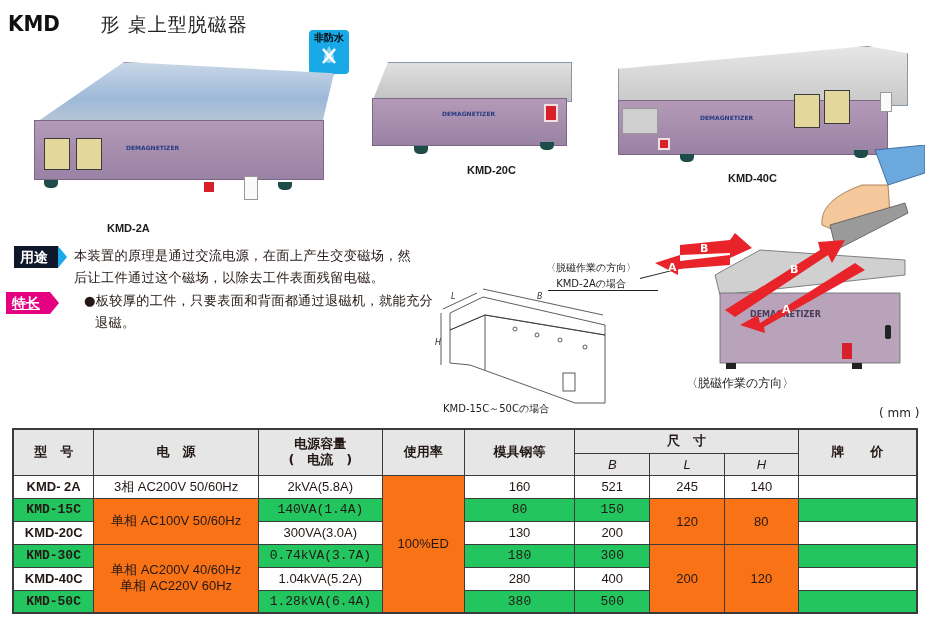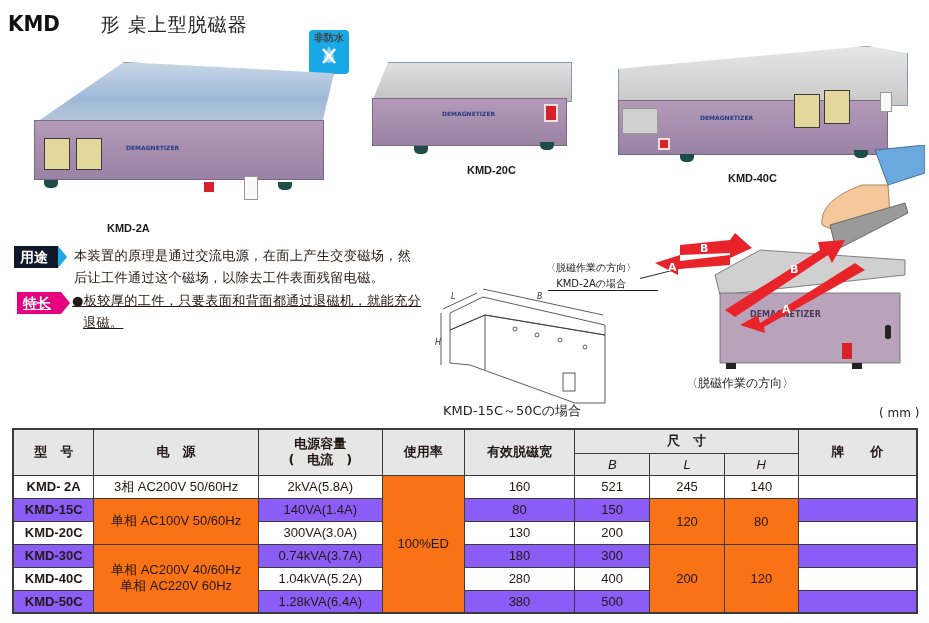--- a/index.html
+++ b/index.html
@@ -3,63 +3,63 @@
 <meta charset="utf-8">
 <style>
   * { box-sizing: border-box; margin: 0; padding: 0; }
   html, body { width: 929px; height: 623px; background: #ffffff; overflow: hidden; }
   body { position: relative; font-family: "DejaVu Sans", "Liberation Sans", sans-serif; color: #231815; }
 
   .title { position: absolute; left: 8px; top: 12px; height: 30px; display: flex; align-items: baseline; }
   .title .brand { font-family: "DejaVu Sans", sans-serif; font-weight: 900; font-size: 21px; letter-spacing: 0px; transform: scaleX(0.95); transform-origin: left; color: #111; }
   .title .sub { font-size: 19px; margin-left: 38px; color: #222; letter-spacing: 1px; }
 
-  .badge-waterproof { position: absolute; left: 309px; top: 30px; width: 40px; height: 44px; background: #19a9e6; border-radius: 4px; color: #404040; text-align: center; }
+  .badge-waterproof { position: absolute; left: 309px; top: 30px; width: 40px; height: 44px; background: #19a9e6; border-radius: 4px; color: #000000; text-align: center; }
   .badge-waterproof .txt { font-size: 10px; font-weight: bold; line-height: 12px; margin-top: 2px; display: block; }
   .badge-waterproof .drop { position: absolute; left: 12px; top: 15px; width: 16px; height: 20px; }
 
   
   .product { position: absolute; }
   .prod-top { position: absolute; background: linear-gradient(180deg,#c8d6e6 0%,#9db9d9 60%,#b8c6d6 100%); border: 1px solid #8a97a6; }
   .prod-body { position: absolute; background: linear-gradient(180deg,#b49ab8 0%,#9a82a5 100%); border: 1px solid #7a6785; }
   .prod-foot { position: absolute; width: 14px; height: 8px; background: #1e4c48; border-radius: 0 0 5px 5px; }
   .prod-switch { position: absolute; background: #d8202a; border: 2px solid #f0e0e0; }
   .prod-label { position: absolute; font-size: 6px; color: #243a80; font-weight: bold; }
   .prod-warn { position: absolute; background: #e3d79c; border: 1px solid #3b3b3b; }
 
   .caption { position: absolute; font-size: 11px; font-weight: bold; color: #1a1a1a; font-family: "Liberation Sans", sans-serif; }
 
   .tag { position: absolute; height: 22px; color: #fff; font-size: 14px; font-weight: bold; line-height: 22px; padding-left: 6px; }
   .tag::after { content: ""; position: absolute; right: -9px; top: 0; border-top: 11px solid transparent; border-bottom: 11px solid transparent; border-left: 9px solid; border-left-color: inherit; }
   .tag-use { left: 14px; top: 246px; width: 44px; background: #0f172a; border-left-color: #19a9e6; }
-  .tag-feat { left: 17px; top: 292px; width: 44px; background: #e5007f; border-left-color: #e5007f; text-decoration: underline; }
+  .tag-feat { left: 6px; top: 292px; width: 44px; background: #e5007f; border-left-color: #e5007f; text-decoration: underline; }
 
   .para { position: absolute; font-size: 13.2px; line-height: 21.5px; color: #231815; letter-spacing: 0.3px; }
   .para-use { left: 74px; top: 245px; width: 350px; }
-  .para-feat { left: 72px; top: 290px; width: 352px; text-decoration: underline; }
+  .para-feat { left: 84px; top: 290px; width: 352px; }
   .para-feat p { padding-left: 11px; text-indent: -11px; }
 
   .note-dir { position: absolute; left: 546px; top: 260px; font-size: 10px; line-height: 12px; color: #222; text-align: center; }
   .note-dir-line { position: absolute; left: 548px; top: 290px; width: 110px; height: 1px; background: #222; }
   .note-dir-arrow { position: absolute; left: 640px; top: 278px; width: 46px; height: 1px; background: #222; transform: rotate(-14deg); transform-origin: left; }
 
-  .sketch-caption { position: absolute; left: 443px; top: 402px; font-size: 13px; color: #222; }
+  .sketch-caption { position: absolute; left: 443px; top: 402px; font-size: 10px; color: #222; }
   .dir-caption { position: absolute; left: 686px; top: 375px; font-size: 12px; color: #222; }
   .unit { position: absolute; left: 879px; top: 406px; font-size: 12px; color: #222; }
 
   
   .spec-table { position: absolute; left: 12px; top: 428px; width: 906px; border-collapse: collapse; border: 2px solid #3b3b3b; font-family: "Liberation Sans", sans-serif; }
   .spec-table th, .spec-table td { border: 1px solid #3b3b3b; text-align: center; font-size: 13px; color: #231815; padding: 0; }
   .spec-table th { background: #e6e6e6; font-weight: bold; font-family: "DejaVu Sans", sans-serif; font-size: 13px; }
   .spec-table thead tr.h1 th { height: 24px; }
   .spec-table thead tr.h2 th { height: 22px; font-weight: normal; font-style: italic; font-family: "Liberation Sans", sans-serif; }
   .spec-table th.tall { height: 46px; }
   .spec-table td { height: 23px; }
   .spec-table td.model { font-weight: bold; font-size: 13px; }
-  .spec-table tr.alt td.hl { background: #8b5cf6; }
+  .spec-table tr.alt td.hl { background: #22c55e; font-family: Liberation Mono, monospace; }
   .spec-table td.plain { background: #f97316; }
   .small-line { display: block; line-height: 16px; }
 </style>
 </head>
 <body>
 
 <div class="title">
   <span class="brand">KMD</span>
   <span class="sub">形  桌上型脱磁器</span>
 </div>
@@ -185,21 +185,21 @@
   </colgroup>
   <thead>
     <tr class="h1">
       <th rowspan="2" class="tall">型　号</th>
       <th rowspan="2">电　源</th>
       <th rowspan="2">
         <span class="small-line">电源容量</span>
         <span class="small-line">(　电流　)</span>
       </th>
       <th rowspan="2">使用率</th>
-      <th rowspan="2">有效脱磁宽</th>
+      <th rowspan="2">模具钢等</th>
       <th colspan="3">尺　寸</th>
       <th rowspan="2">牌　　价</th>
     </tr>
     <tr class="h2">
       <th>B</th>
       <th>L</th>
       <th>H</th>
     </tr>
   </thead>
   <tbody>

